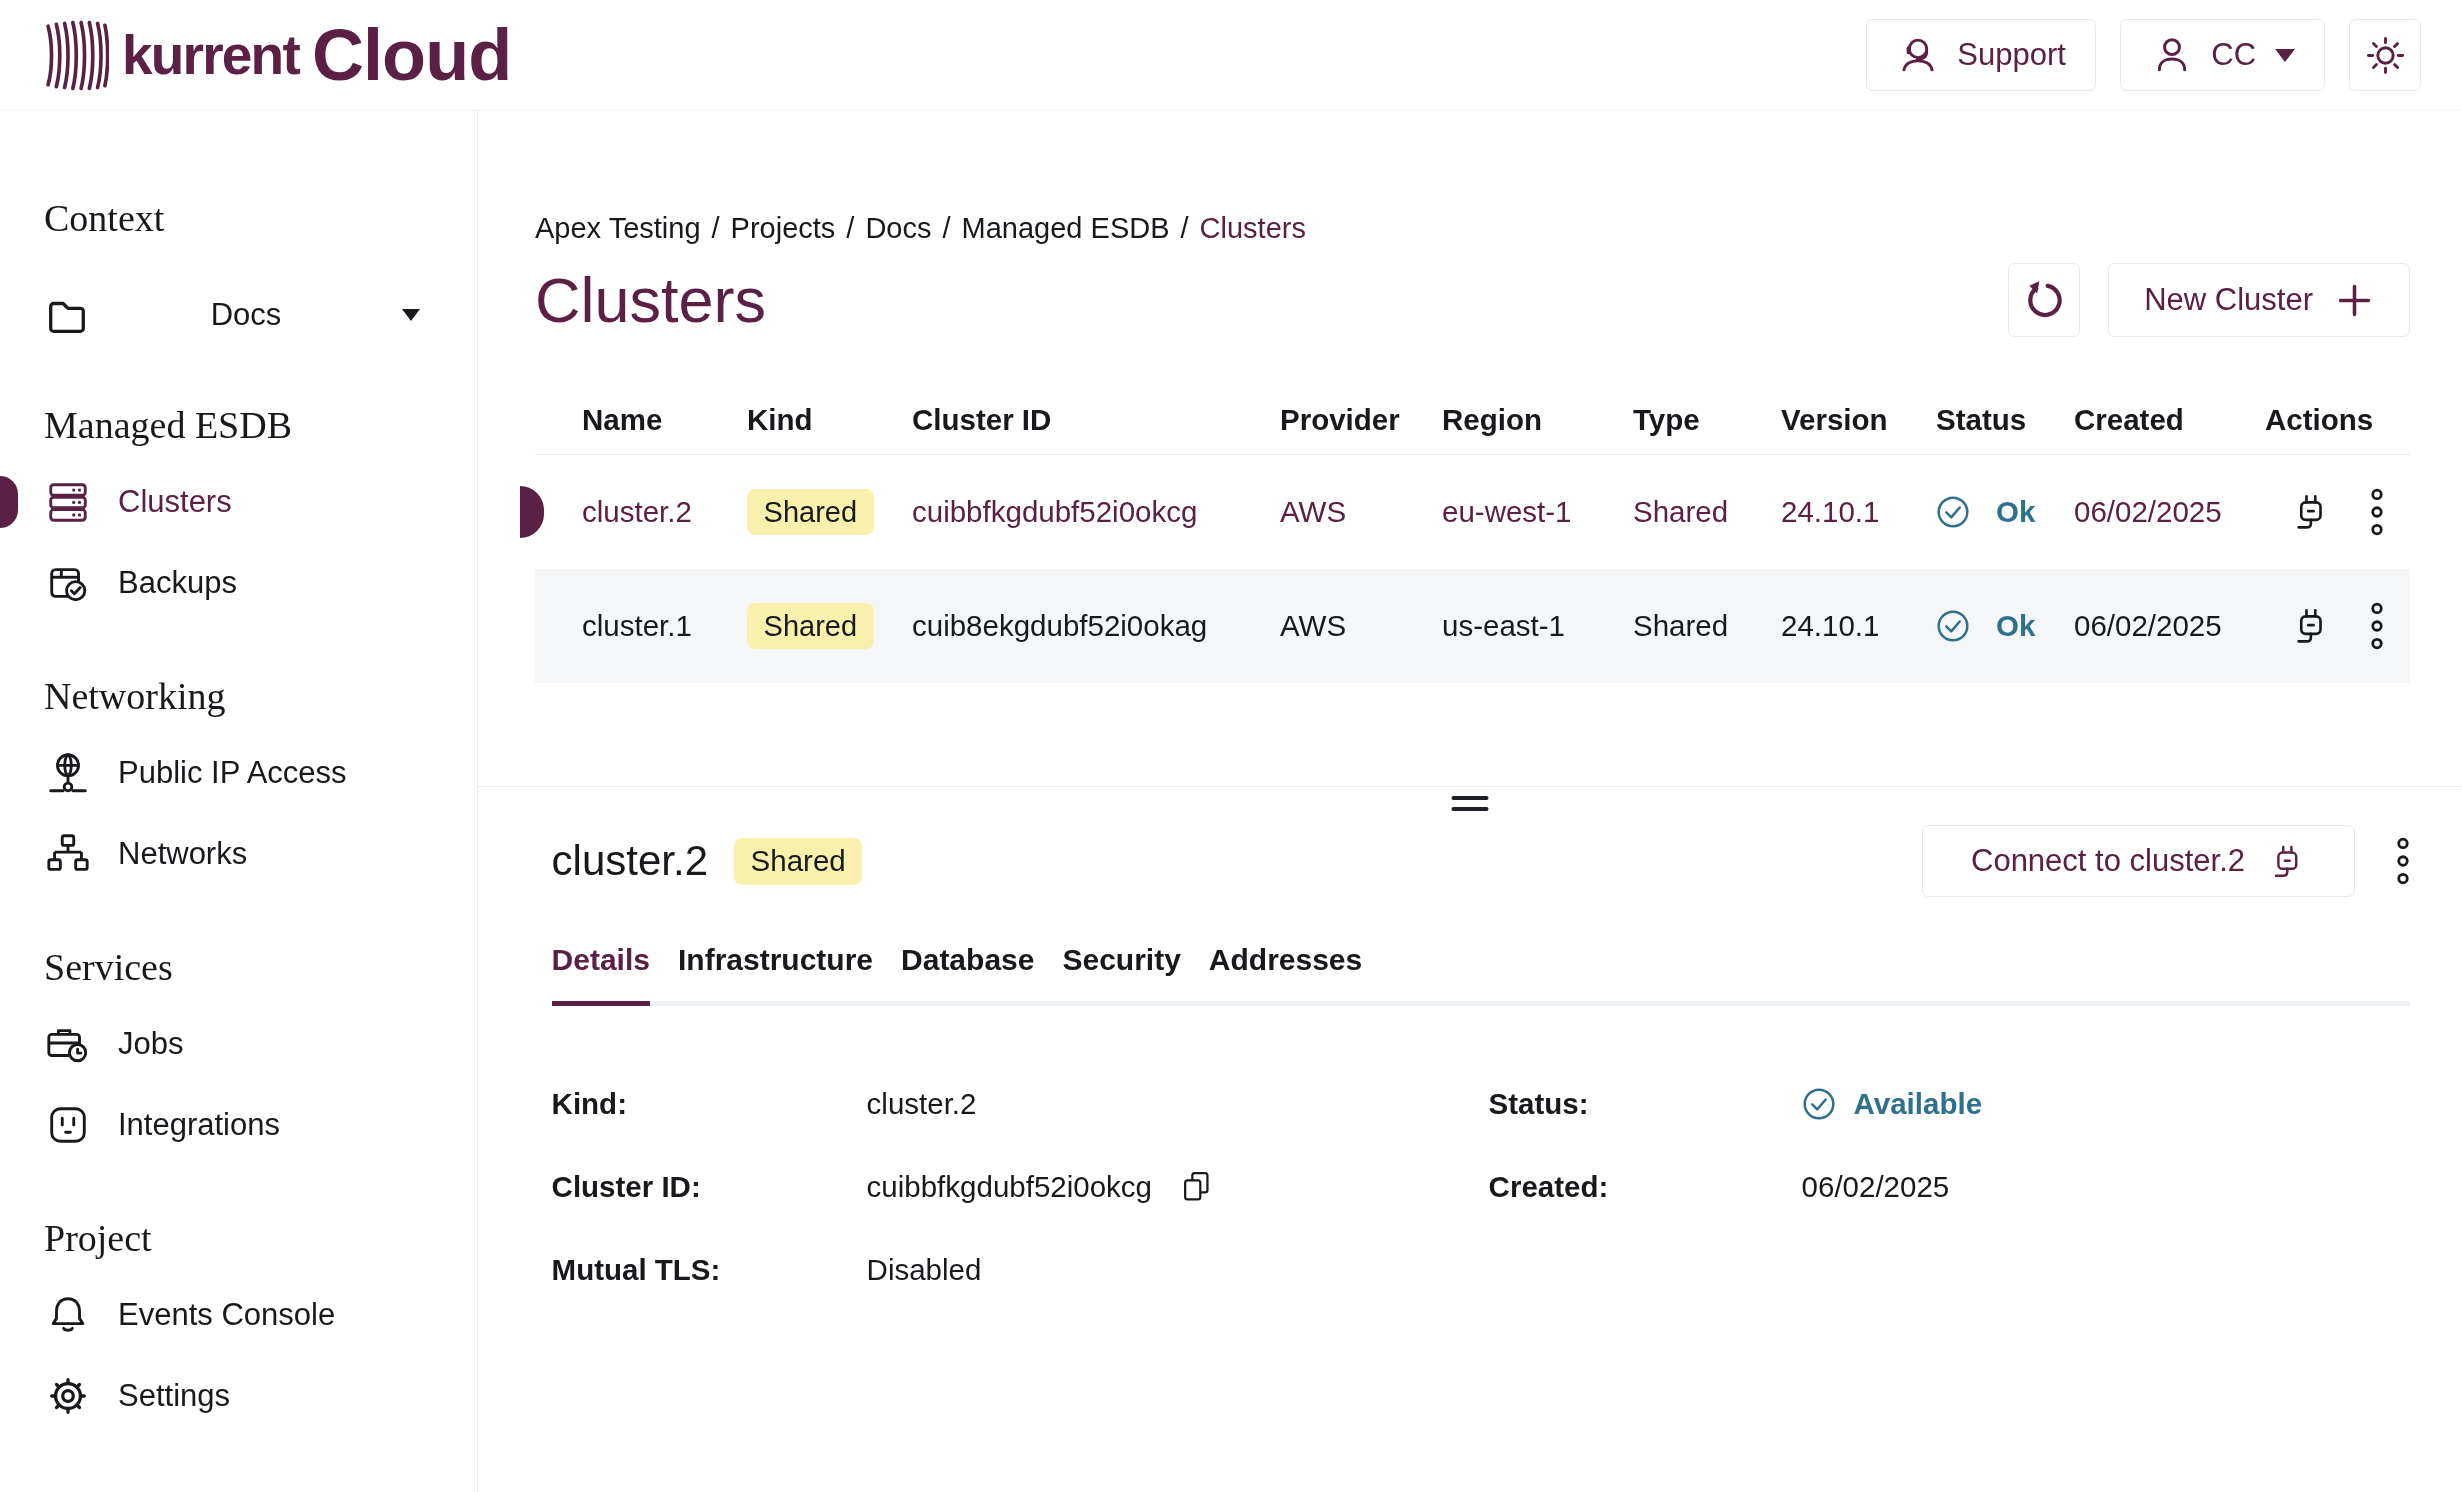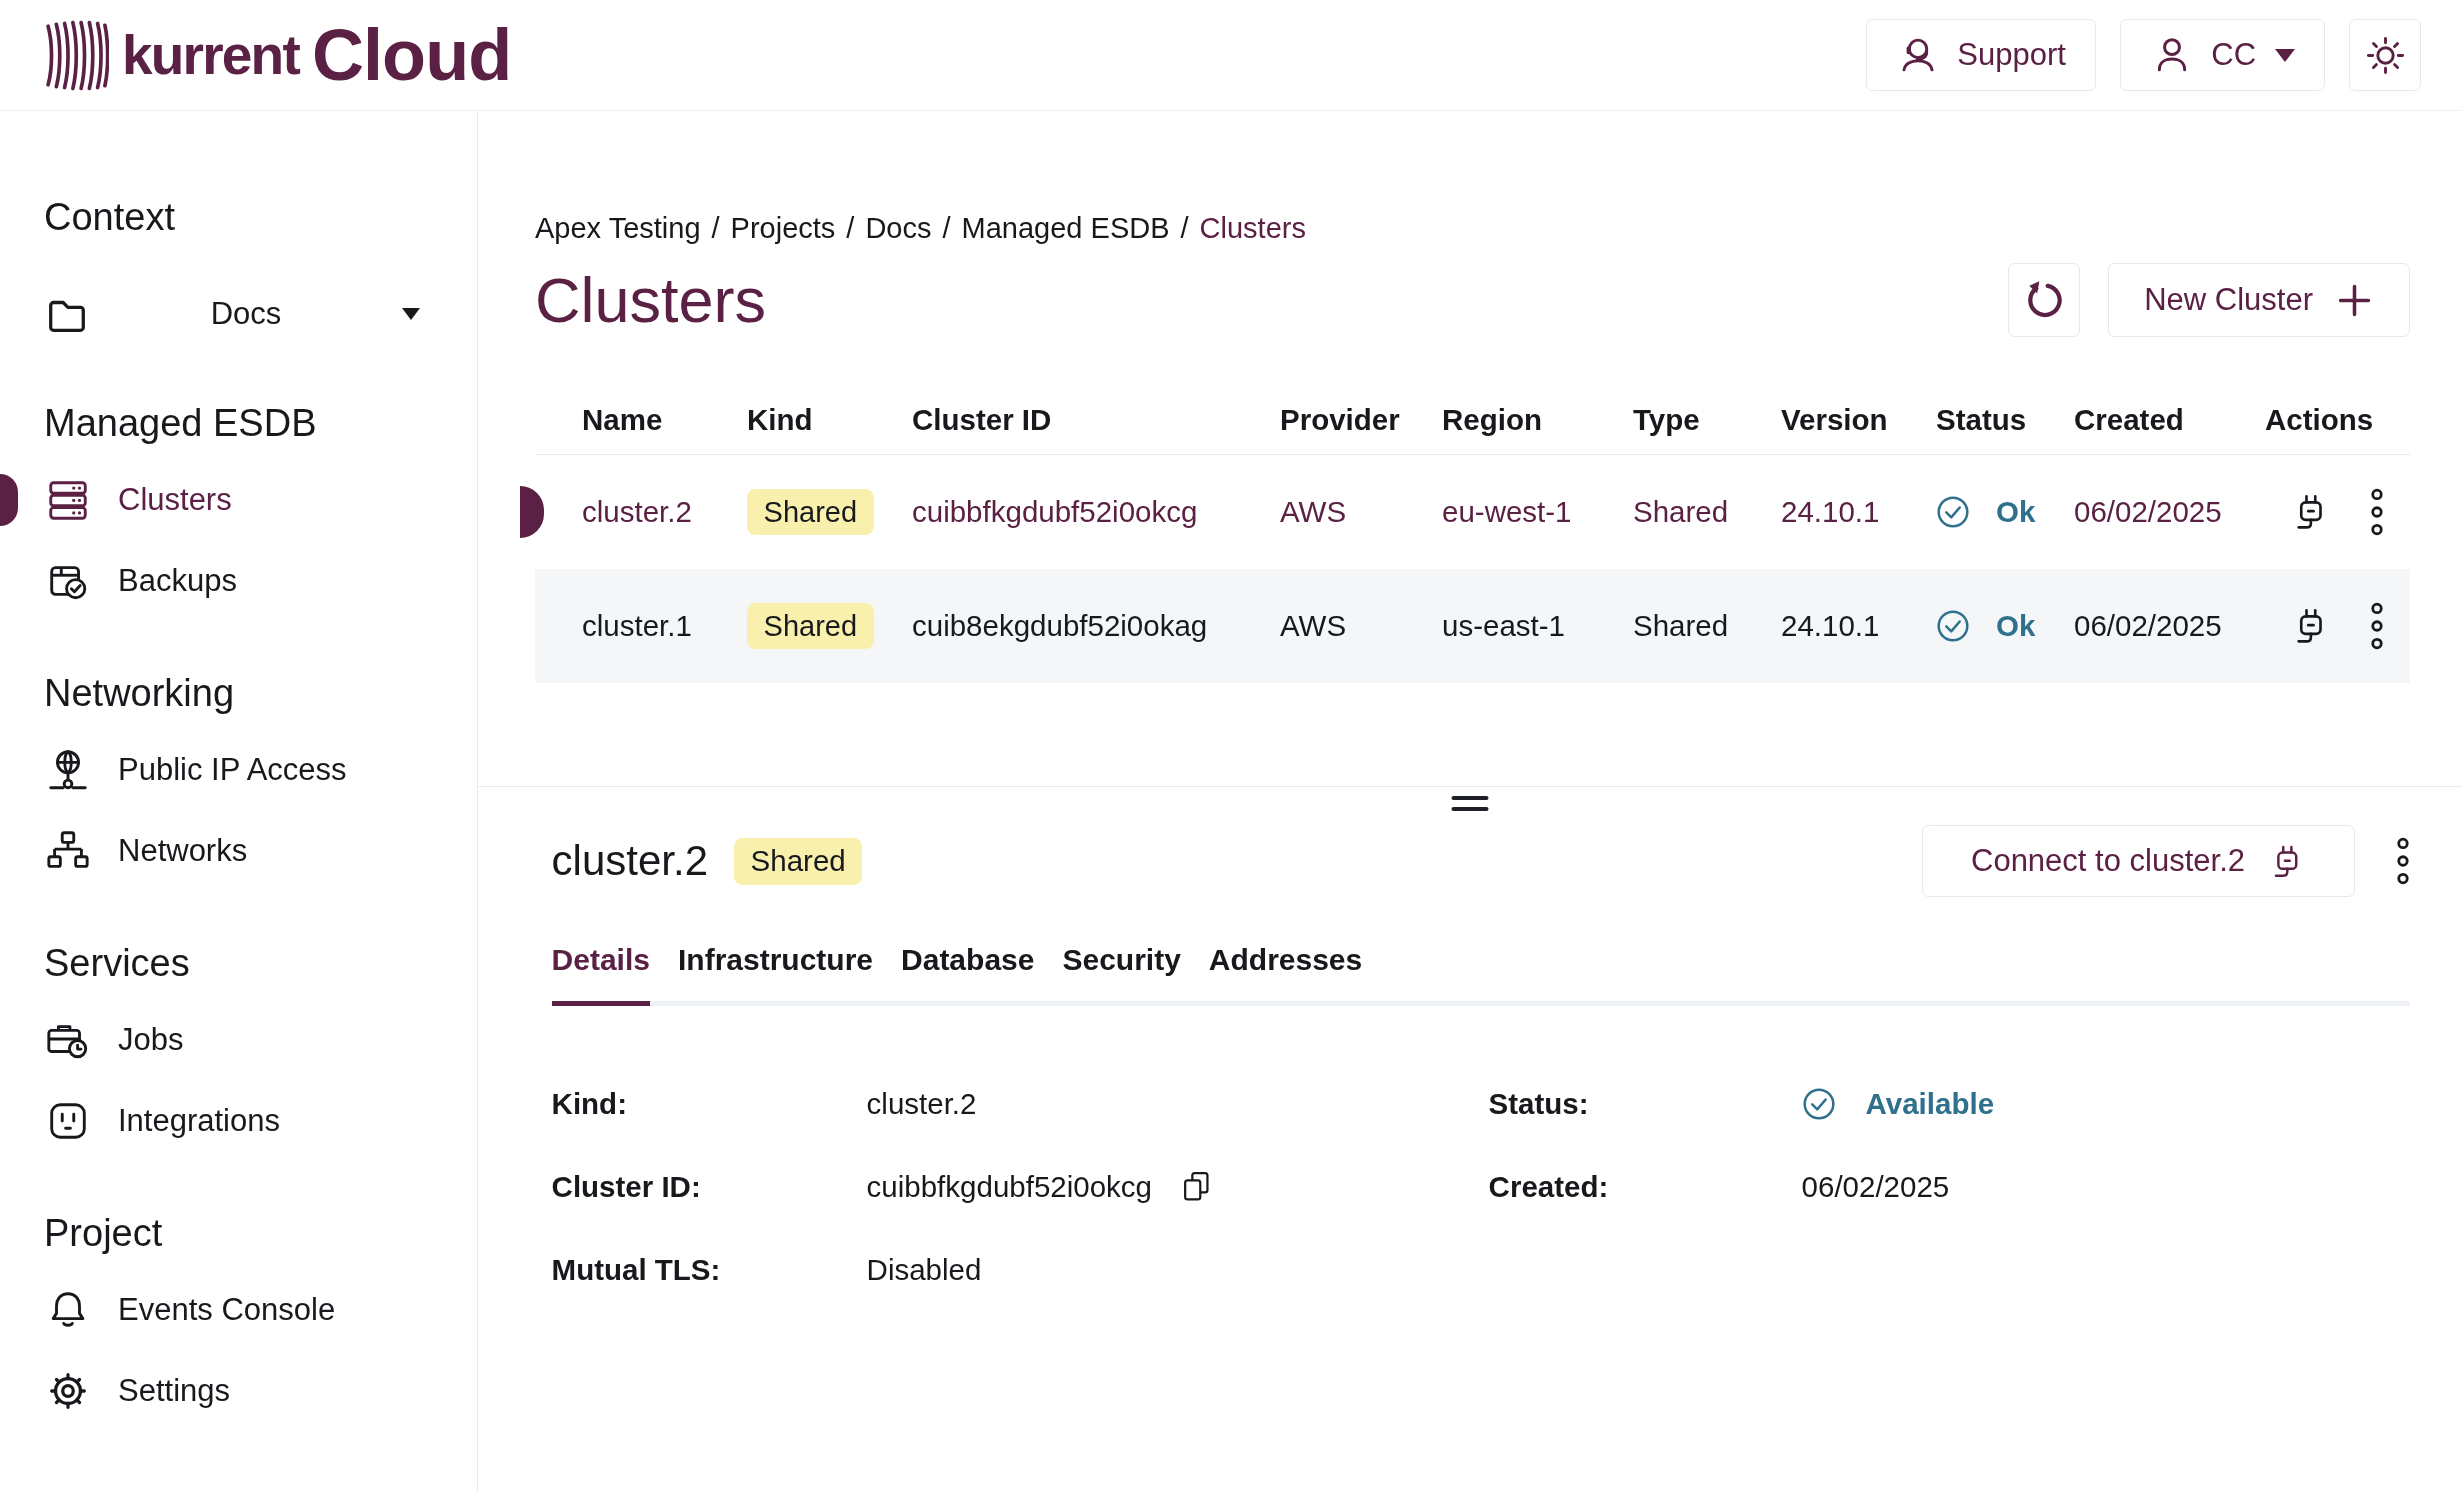--- a/index.html
+++ b/index.html
@@ -19,21 +19,21 @@
     font-size:31px; font-weight:500; font-family:inherit; cursor:pointer; }
   .tbtn.square { width:72px; padding:0; justify-content:center; }
   .caret { width:0; height:0; border-left:10px solid transparent; border-right:10px solid transparent;
     border-top:13px solid #5b2144; }
 
   
   .layout { display:flex; height:1382px; }
 
   
   .sidebar { width:478px; border-right:1.8px solid #e7ebf0; padding:85px 18.4px 0 44px; flex-shrink:0; }
-  .side-heading { font-size:38px; font-weight:400; color:#17191d; }
+  .side-heading { font-size:38px; font-weight:400; color:#17191d;font-family:Liberation Serif, serif; }
   .ctx-row { margin-top:52px; width:376px; display:flex; align-items:center; cursor:pointer; }
   .ctx-row .ctx-label { flex:1; text-align:center; font-size:31px; }
   .ctx-row .caret { border-top-color:#17191d; border-left-width:9.2px; border-right-width:9.2px; border-top-width:12px; }
   .side-section { margin-top:65px; }
   .side-item { position:relative; display:flex; align-items:center; gap:26px; height:53px;
     margin-top:28px; font-size:31px; cursor:pointer; color:#17191d; }
   .side-item:first-of-type { margin-top:33px; }
   .side-item .icn { width:48px; display:flex; justify-content:center; }
   .side-item.active { color:#5b2144; }
   .side-item.active::before { content:""; position:absolute; left:-44px; top:50%; transform:translateY(-50%);
@@ -92,21 +92,21 @@
   .tab-track { margin-top:24px; height:4.6px; background:#eef1f5; position:relative; }
   .tab-track .active-bar { position:absolute; left:0; top:0; width:98px; height:4.6px; background:#5b2144; }
 
   .details { margin-top:79px; display:flex; font-size:29.5px; }
   .dcol-left { width:937px; flex-shrink:0; }
   .drow { display:flex; align-items:center; margin-bottom:44px; height:39px; }
   .dlabel { font-weight:700; width:315px; flex-shrink:0; }
   .dcol-right .dlabel { width:313px; }
   .dvalue { display:flex; align-items:center; }
   .dvalue .copy { margin-left:26px; }
-  .status-val { display:flex; align-items:center; gap:30px; color:#2f708c; font-weight:700; }
+  .status-val { display:flex; align-items:center; gap:18px; color:#2f708c; font-weight:700; }
 
   svg { display:block; }
 </style>
 </head>
 <body>
 
 <header class="topbar">
   <div class="logo">
     <span>
       <svg width="65" height="77" viewBox="0 0 70 84" fill="none" stroke="#5b2144" stroke-width="4" stroke-linecap="round">

